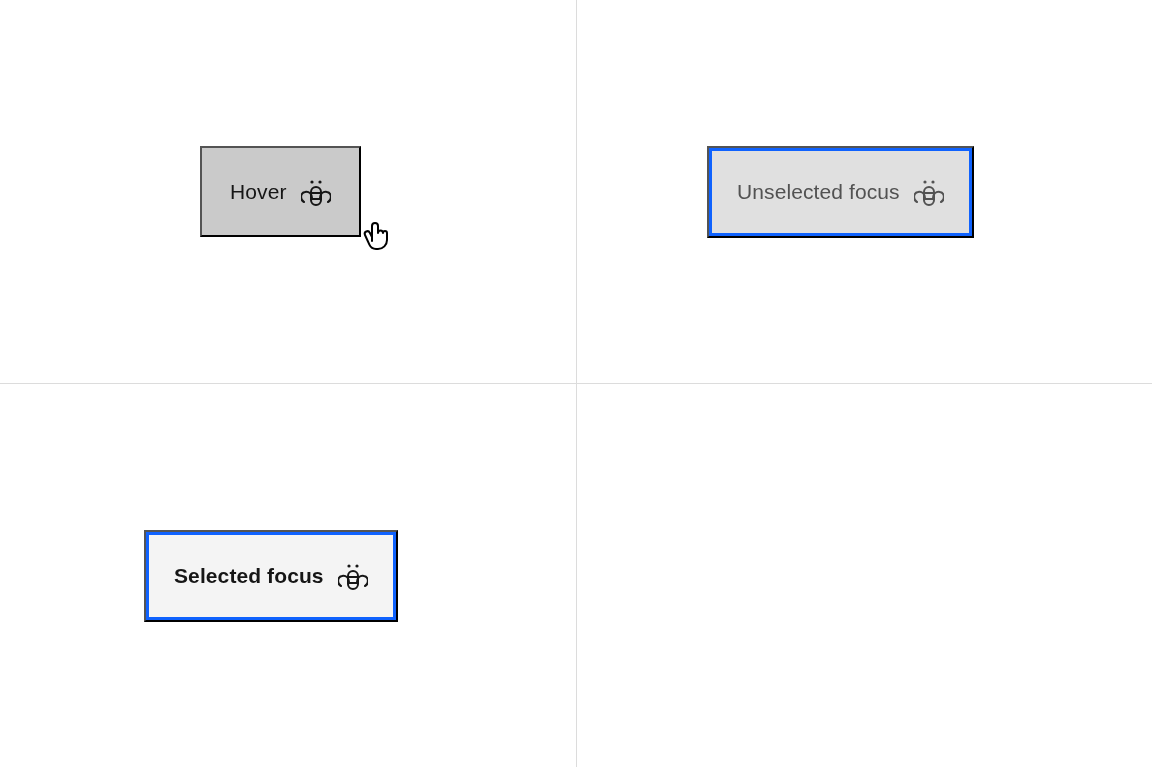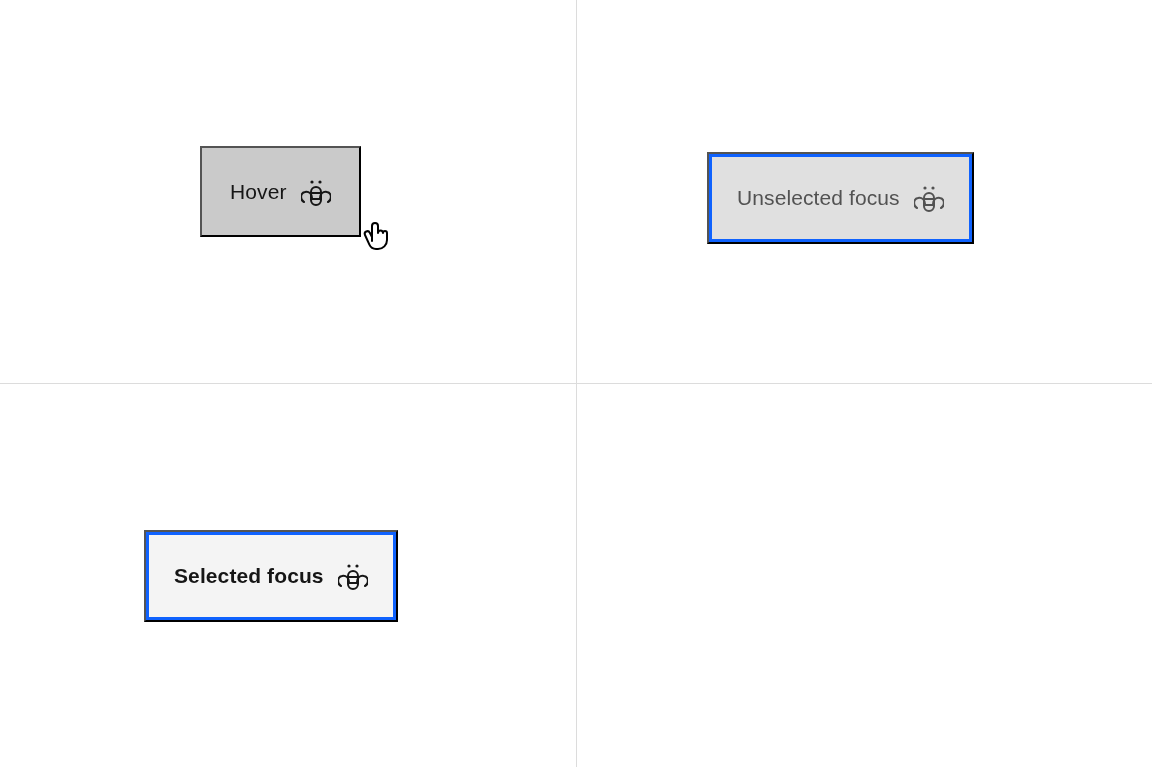--- a/index.html
+++ b/index.html
@@ -42,21 +42,21 @@
     }
     
     .sw-hover {
       left: 200px; top: 146px;
       height: 91px;
       background: #cacaca;
       color: #161616;
     }
     
     .sw-unsel-focus {
-      left: 707px; top: 152px;
+      left: 707px; top: 146px;
       height: 92px;
       background: #e0e0e0;
       color: #525252;
       box-shadow: inset 0 0 0 3px #0f62fe;
     }
     
     .sw-sel-focus {
       left: 144px; top: 530px;
       height: 92px;
       background: #f4f4f4;

